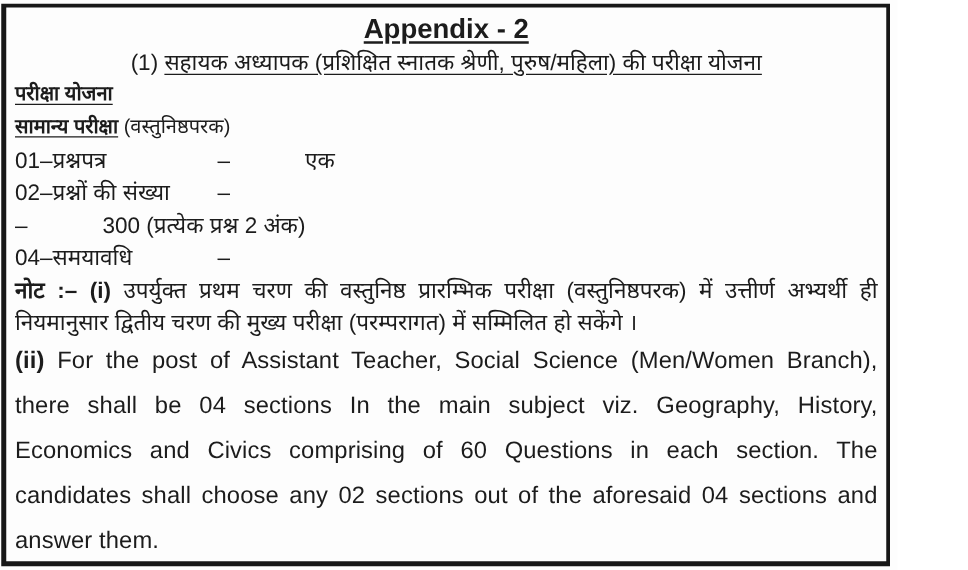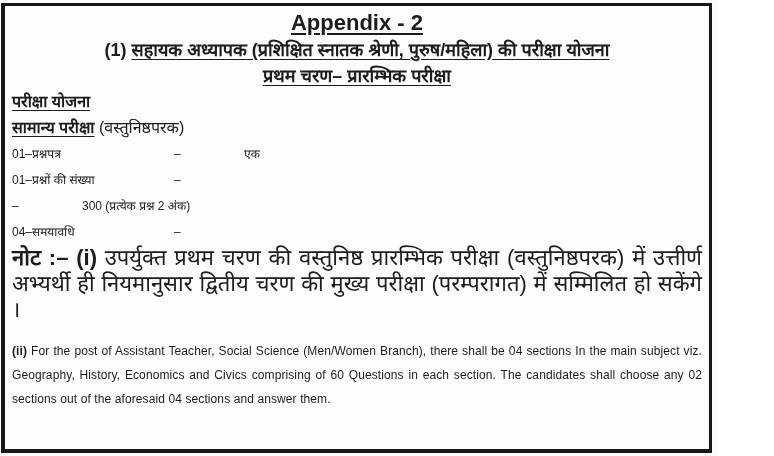--- a/index.html
+++ b/index.html
@@ -27,87 +27,82 @@
   .u { text-decoration: underline; text-underline-offset: 3px; }
   .b { font-weight: bold; }
   .title-line {
     font-size: 22px;
     line-height: 28px;
     font-weight: bold;
   }
   .hline {
     font-size: 18px;
     line-height: 26px;
-    font-weight: bold;
   }
   .sec-heading {
     font-size: 16px;
     line-height: 26px;
     font-weight: bold;
   }
   .sec-note { font-weight: normal; text-decoration: none; }
   .row {
     display: flex;
-    font-size: 12px;
+    font-size: 18px;
     line-height: 26px;
     align-items: center;
   }
   .row .lbl { width: 162px; flex: none; }
   .row .dashc { width: 70px; flex: none; }
   .row .valc { flex: 1; }
   .note-para {
-    font-size: 22px;
+    font-size: 18px;
     line-height: 26px;
     text-align: justify;
   }
   .en-para {
-    font-size: 12px;
-    line-height: 24px;
+    font-size: 19px;
+    line-height: 36px;
     text-align: justify;
     letter-spacing: 0.1px;
-    margin-top: 16px;
   }
 </style>
 </head>
 <body>
 
 <div class="page">
   <div class="frame">
 
     <div class="center title-line">
       <span class="u">Appendix - 2</span>
     </div>
 
     <div class="center hline">
       <span>(1)</span>
       <span class="u">सहायक अध्यापक (प्रशिक्षित स्नातक श्रेणी, पुरुष/महिला) की परीक्षा योजना</span>
     </div>
 
-    <div class="center hline">
-      <span class="u">प्रथम चरण– प्रारम्भिक परीक्षा</span>
-    </div>
 
 
     <div class="sec-heading">
       <span class="u">परीक्षा योजना</span>
     </div>
 
     <div class="sec-heading">
       <span class="u">सामान्य परीक्षा</span>
       <span class="sec-note">(वस्तुनिष्ठपरक)</span>
     </div>
 
     <div class="row">
       <span class="lbl">01–प्रश्नपत्र</span>
       <span class="dashc">–</span>
       <span class="valc">एक</span>
     </div>
 
     <div class="row">
-      <span class="lbl">01–प्रश्नों की संख्या</span>
+      <span class="lbl">02–प्रश्नों की संख्या</span>
       <span class="dashc">–</span>
     </div>
 
     <div class="row">
       <span class="dashc">–</span>
       <span class="valc">300 (प्रत्येक प्रश्न 2 अंक)</span>
     </div>
 
     <div class="row">
       <span class="lbl">04–समयावधि</span>

